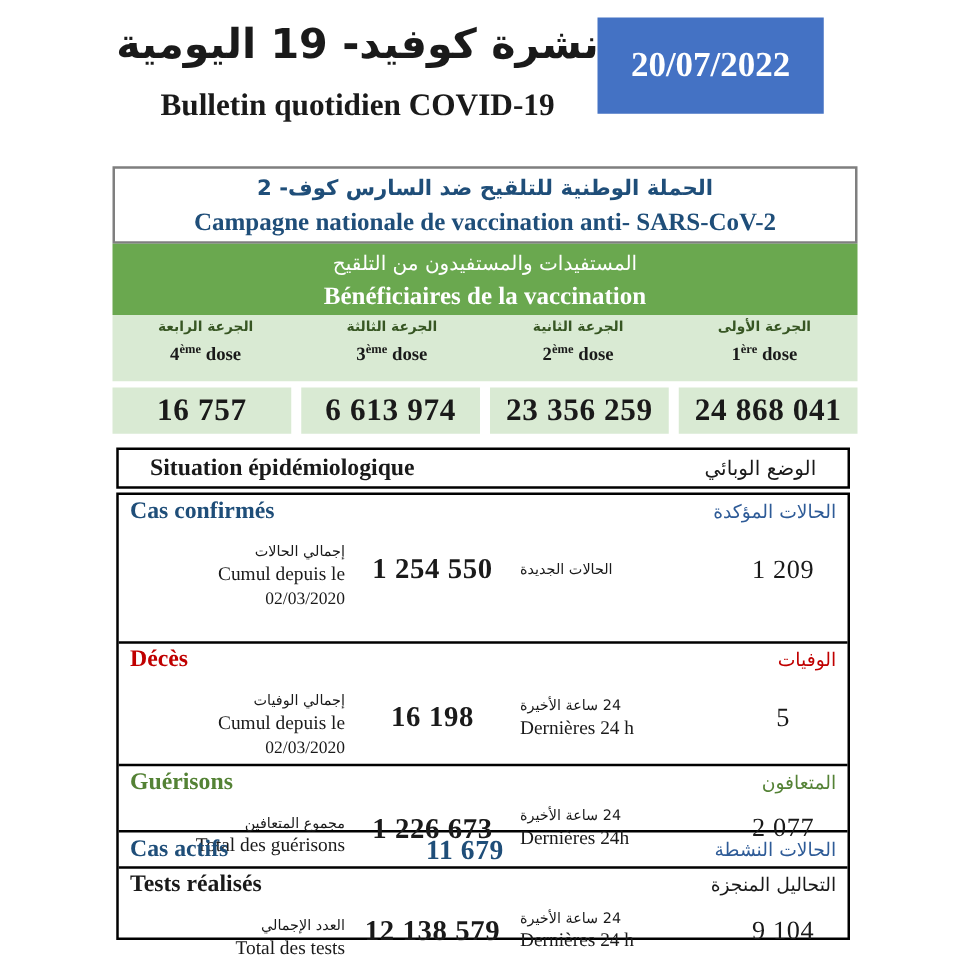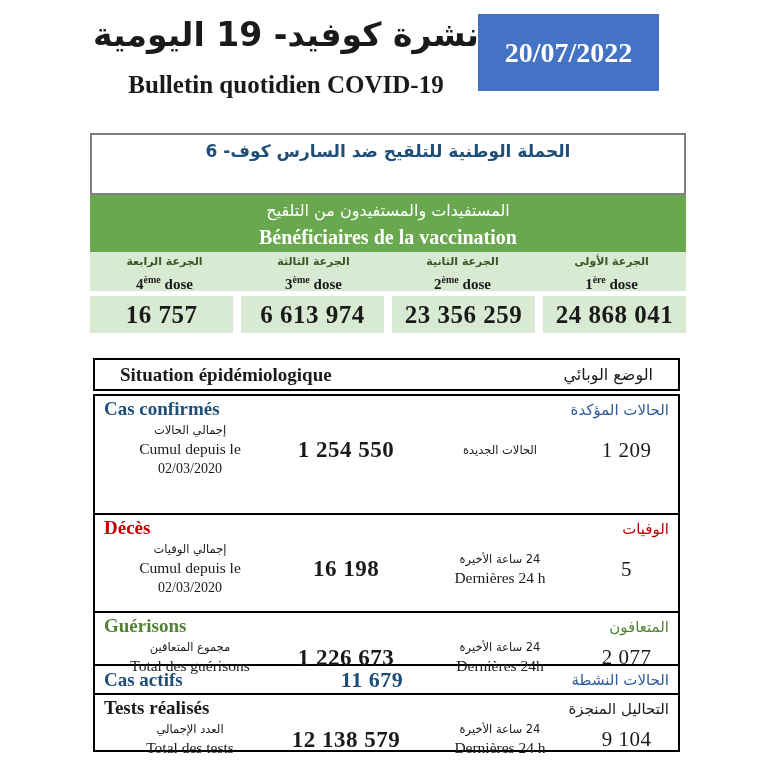--- a/index.html
+++ b/index.html
@@ -21,21 +21,21 @@
     font-size:28px;font-weight:bold;}
 
   
   .vax{position:absolute;left:90px;top:133px;width:596px;}
   .vax-head{border:2px solid var(--border-gray);text-align:center;height:62px;padding-top:3px;color:var(--blue);}
   .vax-head .a{font-size:17px;font-weight:bold;line-height:27px;direction:rtl;}
   .vax-head .f{font-size:20px;font-weight:bold;line-height:27px;}
   .vax-band{background:var(--band-green);color:#fff;text-align:center;height:57px;padding-top:2px;}
   .vax-band .a{font-size:16px;line-height:27px;direction:rtl;}
   .vax-band .f{font-size:20px;font-weight:bold;line-height:26px;}
-  .vax-doses{background:var(--cell-green);display:grid;grid-template-columns:1fr 1fr 1fr 1fr;height:39px;padding-top:2px;}
+  .vax-doses{background:var(--cell-green);display:grid;grid-template-columns:1fr 1fr 1fr 1fr;height:53px;padding-top:2px;}
   .dose-col{text-align:center;}
   .dose-ar{font-size:11px;font-weight:bold;color:var(--dose-green);line-height:16px;direction:rtl;}
   .dose-fr{font-size:15px;font-weight:bold;line-height:19px;}
   .dose-fr sup{font-size:10px;}
   .vax-values{display:grid;grid-template-columns:1fr 1fr 1fr 1fr;gap:8px;margin-top:5px;}
   .vax-cell{background:var(--cell-green);text-align:center;font-size:25px;font-weight:bold;
     height:37px;line-height:37px;letter-spacing:.5px;}
 
   
   .epi{position:absolute;left:93px;top:358px;width:587px;}
@@ -46,22 +46,22 @@
   .epi-body{border:2px solid #000;margin-top:3px;}
   .sec{border-bottom:2px solid #000;padding:1px 9px 0;}
   .sec:last-child{border-bottom:none;}
   .sec-title{display:flex;justify-content:space-between;align-items:baseline;line-height:23px;}
   .sec-title .f{font-size:19px;font-weight:bold;}
   .sec-title .a{font-size:15px;direction:rtl;}
   .c-blue .f{color:var(--blue);} .c-blue .a{color:var(--blue-bright);}
   .c-red .f,.c-red .a{color:var(--red);}
   .c-green .f,.c-green .a{color:var(--green);}
   .stat-grid{display:grid;grid-template-columns:172px 140px 168px 1fr;align-items:center;}
-  .lbl-l{text-align:center;}
-  .lbl-r{text-align:center;}
+  .lbl-l{text-align:right;margin-top:12px;}
+  .lbl-r{text-align:left;}
   .lbl-ar{font-size:11.5px;line-height:17px;direction:rtl;}
   .lbl-fr{font-size:15.5px;line-height:20px;}
   .lbl-date{font-size:14px;line-height:19px;}
   .val-l{text-align:center;font-size:23px;font-weight:bold;letter-spacing:.5px;}
   .val-r{text-align:center;font-size:21px;letter-spacing:.5px;}
   .sec-confirmed{height:119px;} .sec-deaths{height:98px;} .sec-recoveries{height:53px;}
   .sec-active{height:29px;} .sec-tests{height:55px;}
   .active-row{display:grid;grid-template-columns:172px 192px 1fr;align-items:center;height:26px;}
   .active-row .f{font-size:19px;font-weight:bold;color:var(--blue);}
   .active-row .v{text-align:center;font-size:22px;font-weight:bold;color:var(--blue);letter-spacing:.5px;}
@@ -73,21 +73,22 @@
 <div class="top-titles">
   <div class="title-ar ar">نشرة كوفيد- 19 اليومية</div>
   <div class="title-fr">Bulletin quotidien COVID-19</div>
 </div>
 <div class="date-box">
   <span>20/07/2022</span>
 </div>
 
 <div class="vax">
   <div class="vax-head">
-    <div class="a ar">الحملة الوطنية للتلقيح ضد السارس كوف- 6</div>
+    <div class="a ar">الحملة الوطنية للتلقيح ضد السارس كوف- 2</div>
+    <div class="f">Campagne nationale de vaccination anti- SARS-CoV-2</div>
   </div>
   <div class="vax-band">
     <div class="a ar">المستفيدات والمستفيدون من التلقيح</div>
     <div class="f">Bénéficiaires de la vaccination</div>
   </div>
   <div class="vax-doses">
     <div class="dose-col">
       <div class="dose-ar ar">الجرعة الرابعة</div>
       <div class="dose-fr"><span>4</span><sup>ème</sup> <span>dose</span></div>
     </div>

